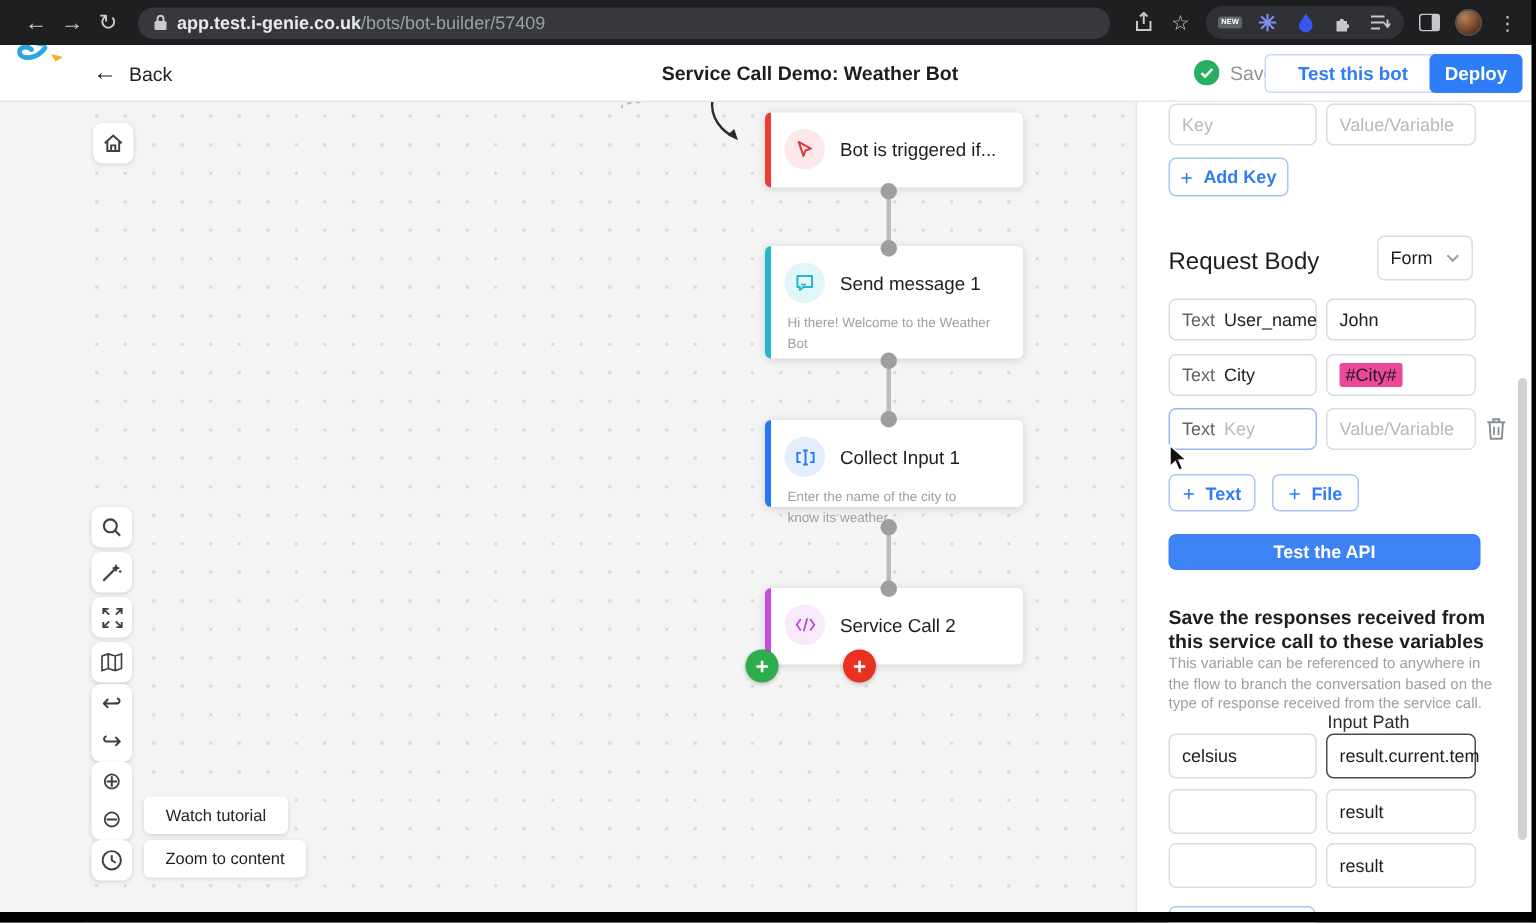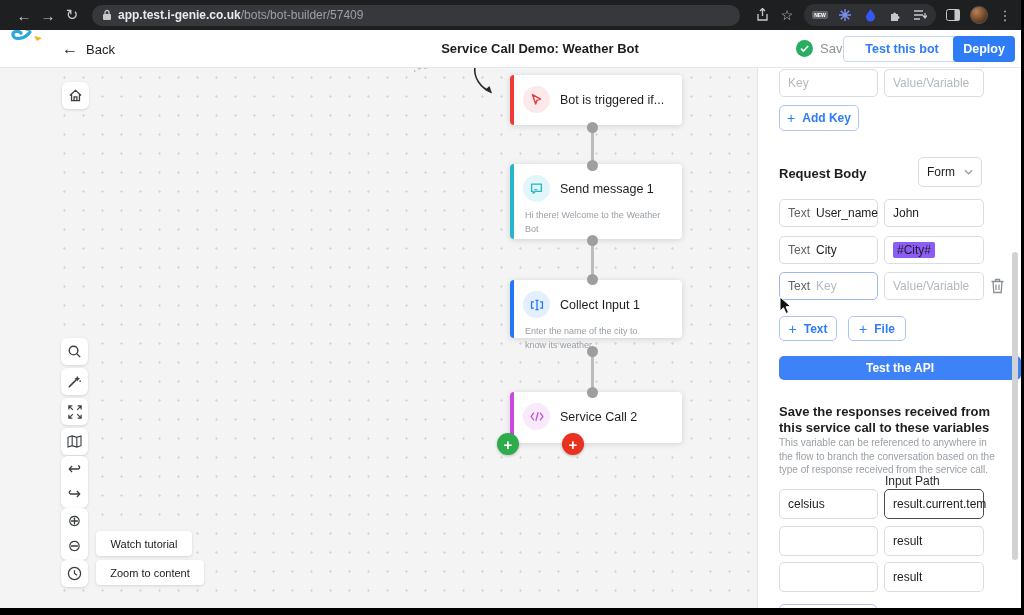--- a/index.html
+++ b/index.html
@@ -68,31 +68,31 @@
 
   
   .rpanel { position:absolute; top:68px; left:757px; width:264px; height:547px; background:#fff;
             border-left:1px solid #e4e4e4; z-index:8; }
   .ibox { position:absolute; background:#fff; border:1px solid #d8dde2; border-radius:5px; height:28px;
           display:flex; align-items:center; padding:0 8px; font-size:12px; color:#1d1d1f; gap:6px; }
   .ibox .ph { color:#b3bac0; }
   .ibox .pfx { color:#5f6368; }
   .ibox.focus { border-color:#9db9f5; }
   .ibox.dark { border-color:#4a4a4a; }
-  .chip { background:#8b5cf6; border-radius:2px; padding:1px 4px; font-size:12px; color:#1d1d1f; }
+  .chip { background:#ec4899; border-radius:2px; padding:1px 4px; font-size:12px; color:#1d1d1f; }
   .blue-outline { position:absolute; background:#fff; border:1px solid #abc6f6; border-radius:5px;
           color:#2e7cf6; font-size:12px; font-weight:bold; display:flex; align-items:center; gap:7px;
           justify-content:center; cursor:pointer; }
   .plus-glyph { font-size:14px; font-weight:normal; }
-  .plabel { position:absolute; font-size:13px; font-weight:bold; color:#1d1d1f; }
+  .plabel { position:absolute; font-size:16px; font-weight:normal; color:#1d1d1f; }
   .plabel.norm { font-weight:normal; font-size:12px; color:#2b2b2d; }
   .select { position:absolute; left:160px; width:64px; height:30px; border:1px solid #d8dde2; border-radius:5px;
           display:flex; align-items:center; justify-content:space-between; padding:0 8px; font-size:12px;
           color:#1d1d1f; cursor:pointer; background:#fff; }
-  .test-api { position:absolute; left:21px; top:288px; width:242px; height:24px; background:#3e82f7;
+  .test-api { position:absolute; left:21px; top:288px; width:208px; height:24px; background:#3e82f7;
           border-radius:5px; color:#fff; font-size:12px; font-weight:bold; display:flex;
           align-items:center; justify-content:center; cursor:pointer; }
   .save-h { position:absolute; left:21px; top:336px; width:218px; font-size:13px; font-weight:bold;
           color:#1d1d1f; line-height:1.25; }
   .save-s { position:absolute; left:21px; top:368px; width:224px; font-size:10px; color:#9aa0a6; line-height:1.35; }
   .vscroll { position:absolute; left:1012px; top:252px; width:6px; height:308px; border-radius:3px;
           background:#d2d2d3; z-index:30; cursor:grab; }
 
   .edge-r { position:absolute; top:0; left:1021px; width:3px; height:615px; background:#000; z-index:60; }
   .edge-b { position:absolute; top:608px; left:0; width:1024px; height:7px; background:#000; z-index:60; }

